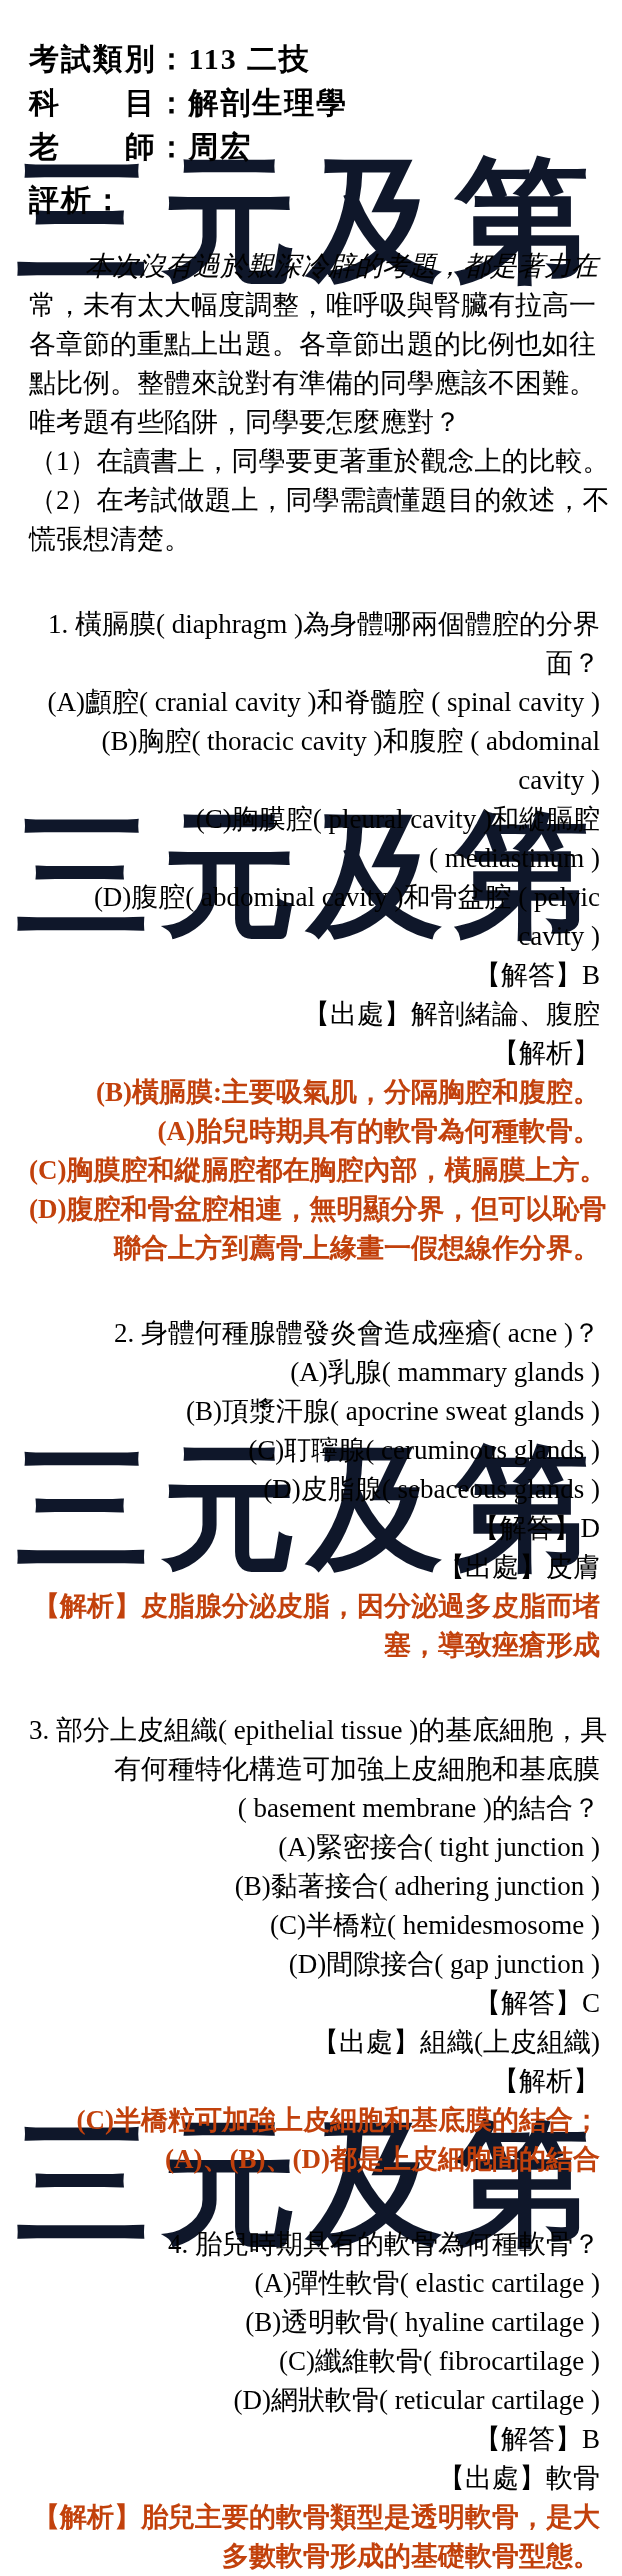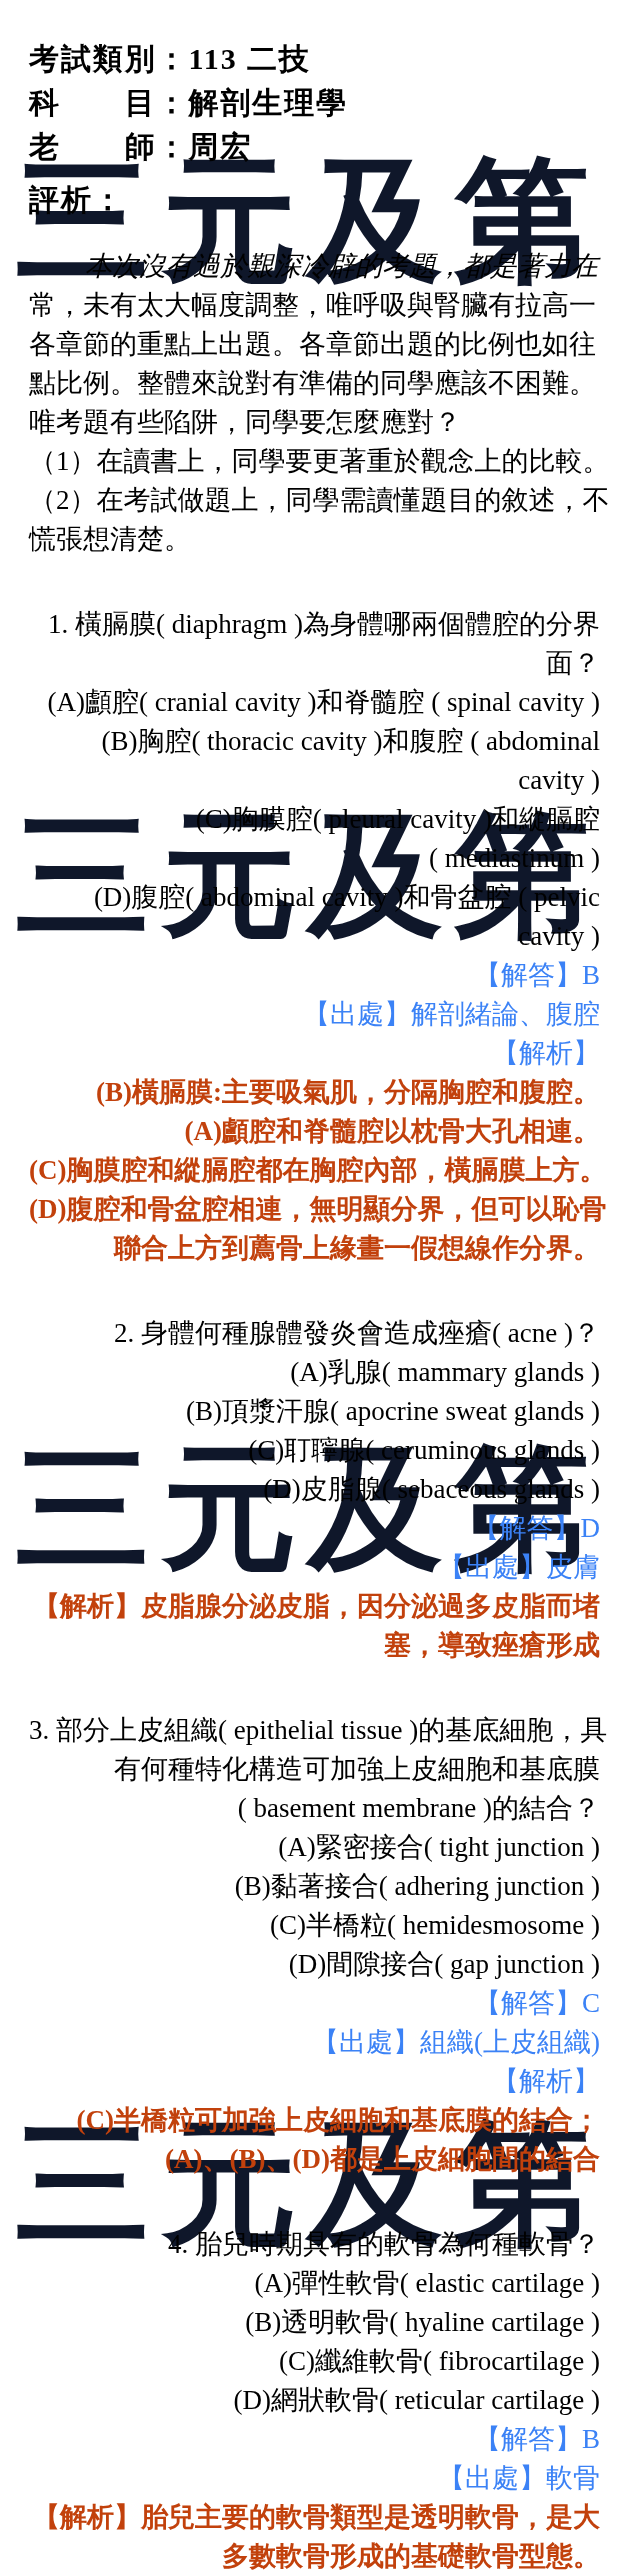--- a/index.html
+++ b/index.html
@@ -36,21 +36,21 @@
   }
   .section-label{margin-top:9px;}
   .intro{margin-top:25.4px;}
   .t{
     font-size:27px;
     line-height:39px;
     white-space:nowrap;
   }
   .first{text-indent:56px;font-style:italic;}
   .ab{
-    color:#3b82f6;
+    color:#000000;
     font-size:27px;
     line-height:39px;
     white-space:nowrap;
   }
   .abb{
     color:#c2410c;
     font-weight:bold;
     font-size:27px;
     line-height:39px;
     white-space:nowrap;
@@ -96,21 +96,21 @@
         <div class="t">(B)胸腔( thoracic cavity )和腹腔 ( abdominal</div>
         <div class="t">cavity )</div>
         <div class="t">(C)胸膜腔( pleural cavity )和縱膈腔</div>
         <div class="t">( mediastinum )</div>
         <div class="t">(D)腹腔( abdominal cavity )和骨盆腔 ( pelvic</div>
         <div class="t">cavity )</div>
         <div class="ab">【解答】B</div>
         <div class="ab">【出處】解剖緒論、腹腔</div>
         <div class="ab">【解析】</div>
         <div class="abb">(B)橫膈膜:主要吸氣肌，分隔胸腔和腹腔。</div>
-        <div class="abb">(A)顱腔和脊髓腔以枕骨大孔相連。</div>
+        <div class="abb">(A)胎兒時期具有的軟骨為何種軟骨。</div>
         <div class="abb">(C)胸膜腔和縱膈腔都在胸腔內部，橫膈膜上方。</div>
         <div class="abb">(D)腹腔和骨盆腔相連，無明顯分界，但可以恥骨</div>
         <div class="abb">聯合上方到薦骨上緣畫一假想線作分界。</div>
       </div>
       <div class="question">
         <div class="t">2.  身體何種腺體發炎會造成痤瘡( acne )？</div>
         <div class="t">(A)乳腺( mammary glands )</div>
         <div class="t">(B)頂漿汗腺( apocrine sweat glands )</div>
         <div class="t">(C)耵聹腺( ceruminous glands )</div>
         <div class="t">(D)皮脂腺( sebaceous glands )</div>

